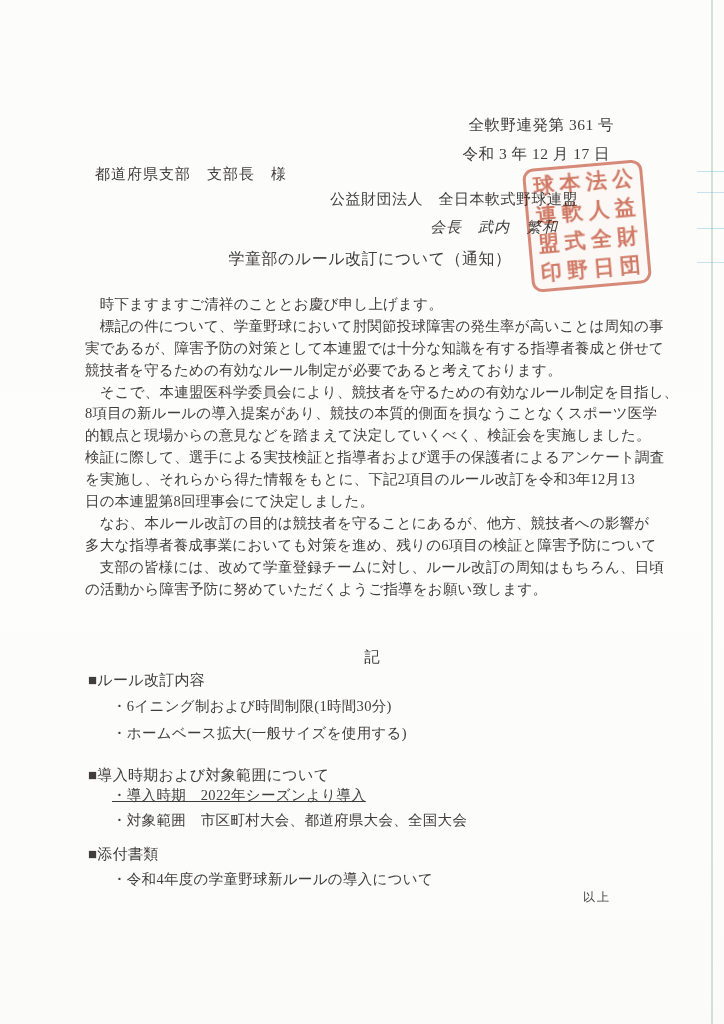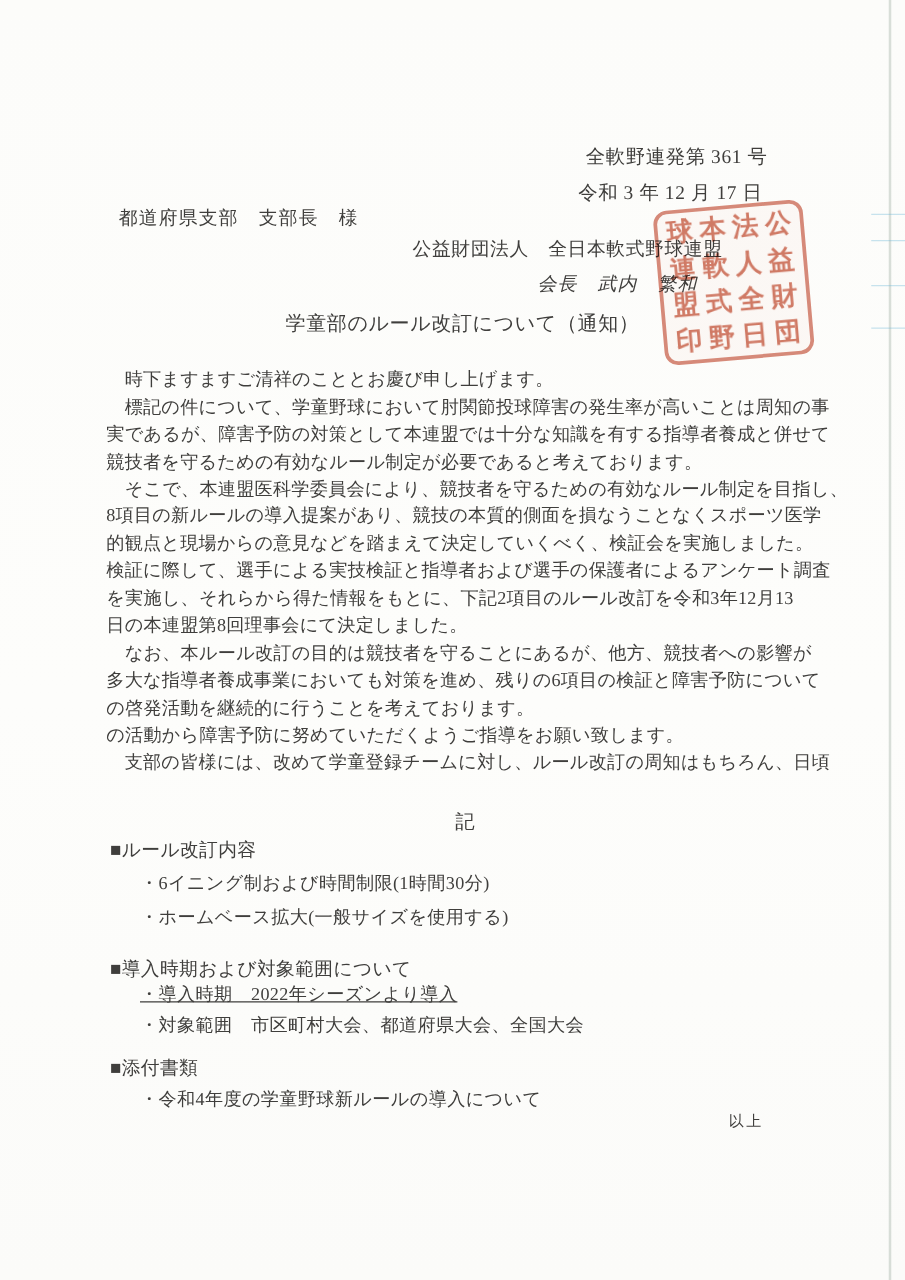--- a/index.html
+++ b/index.html
@@ -98,23 +98,22 @@
     <div class="body-line">実であるが、障害予防の対策として本連盟では十分な知識を有する指導者養成と併せて</div>
     <div class="body-line">競技者を守るための有効なルール制定が必要であると考えております。</div>
     <div class="body-line">　そこで、本連盟医科学委員会により、競技者を守るための有効なルール制定を目指し、</div>
     <div class="body-line">8項目の新ルールの導入提案があり、競技の本質的側面を損なうことなくスポーツ医学</div>
     <div class="body-line">的観点と現場からの意見などを踏まえて決定していくべく、検証会を実施しました。</div>
     <div class="body-line">検証に際して、選手による実技検証と指導者および選手の保護者によるアンケート調査</div>
     <div class="body-line">を実施し、それらから得た情報をもとに、下記2項目のルール改訂を令和3年12月13</div>
     <div class="body-line">日の本連盟第8回理事会にて決定しました。</div>
     <div class="body-line">　なお、本ルール改訂の目的は競技者を守ることにあるが、他方、競技者への影響が</div>
     <div class="body-line">多大な指導者養成事業においても対策を進め、残りの6項目の検証と障害予防について</div>
-    <div class="body-line">の啓発活動を継続的に行うことを考えております。</div>
+    <div class="body-line">　支部の皆様には、改めて学童登録チームに対し、ルール改訂の周知はもちろん、日頃</div>
     <div class="body-line">の活動から障害予防に努めていただくようご指導をお願い致します。</div>
-    <div class="body-line">　支部の皆様には、改めて学童登録チームに対し、ルール改訂の周知はもちろん、日頃</div>
   </div>
 
   <div class="abs ki">記</div>
 
   <div class="abs sec-h h1">■ルール改訂内容</div>
   <div class="abs sec-i i1">・6イニング制および時間制限(1時間30分)</div>
   <div class="abs sec-i i2">・ホームベース拡大(一般サイズを使用する)</div>
 
   <div class="abs sec-h h2">■導入時期および対象範囲について</div>
   <div class="abs sec-i i3">・導入時期　2022年シーズンより導入</div>

